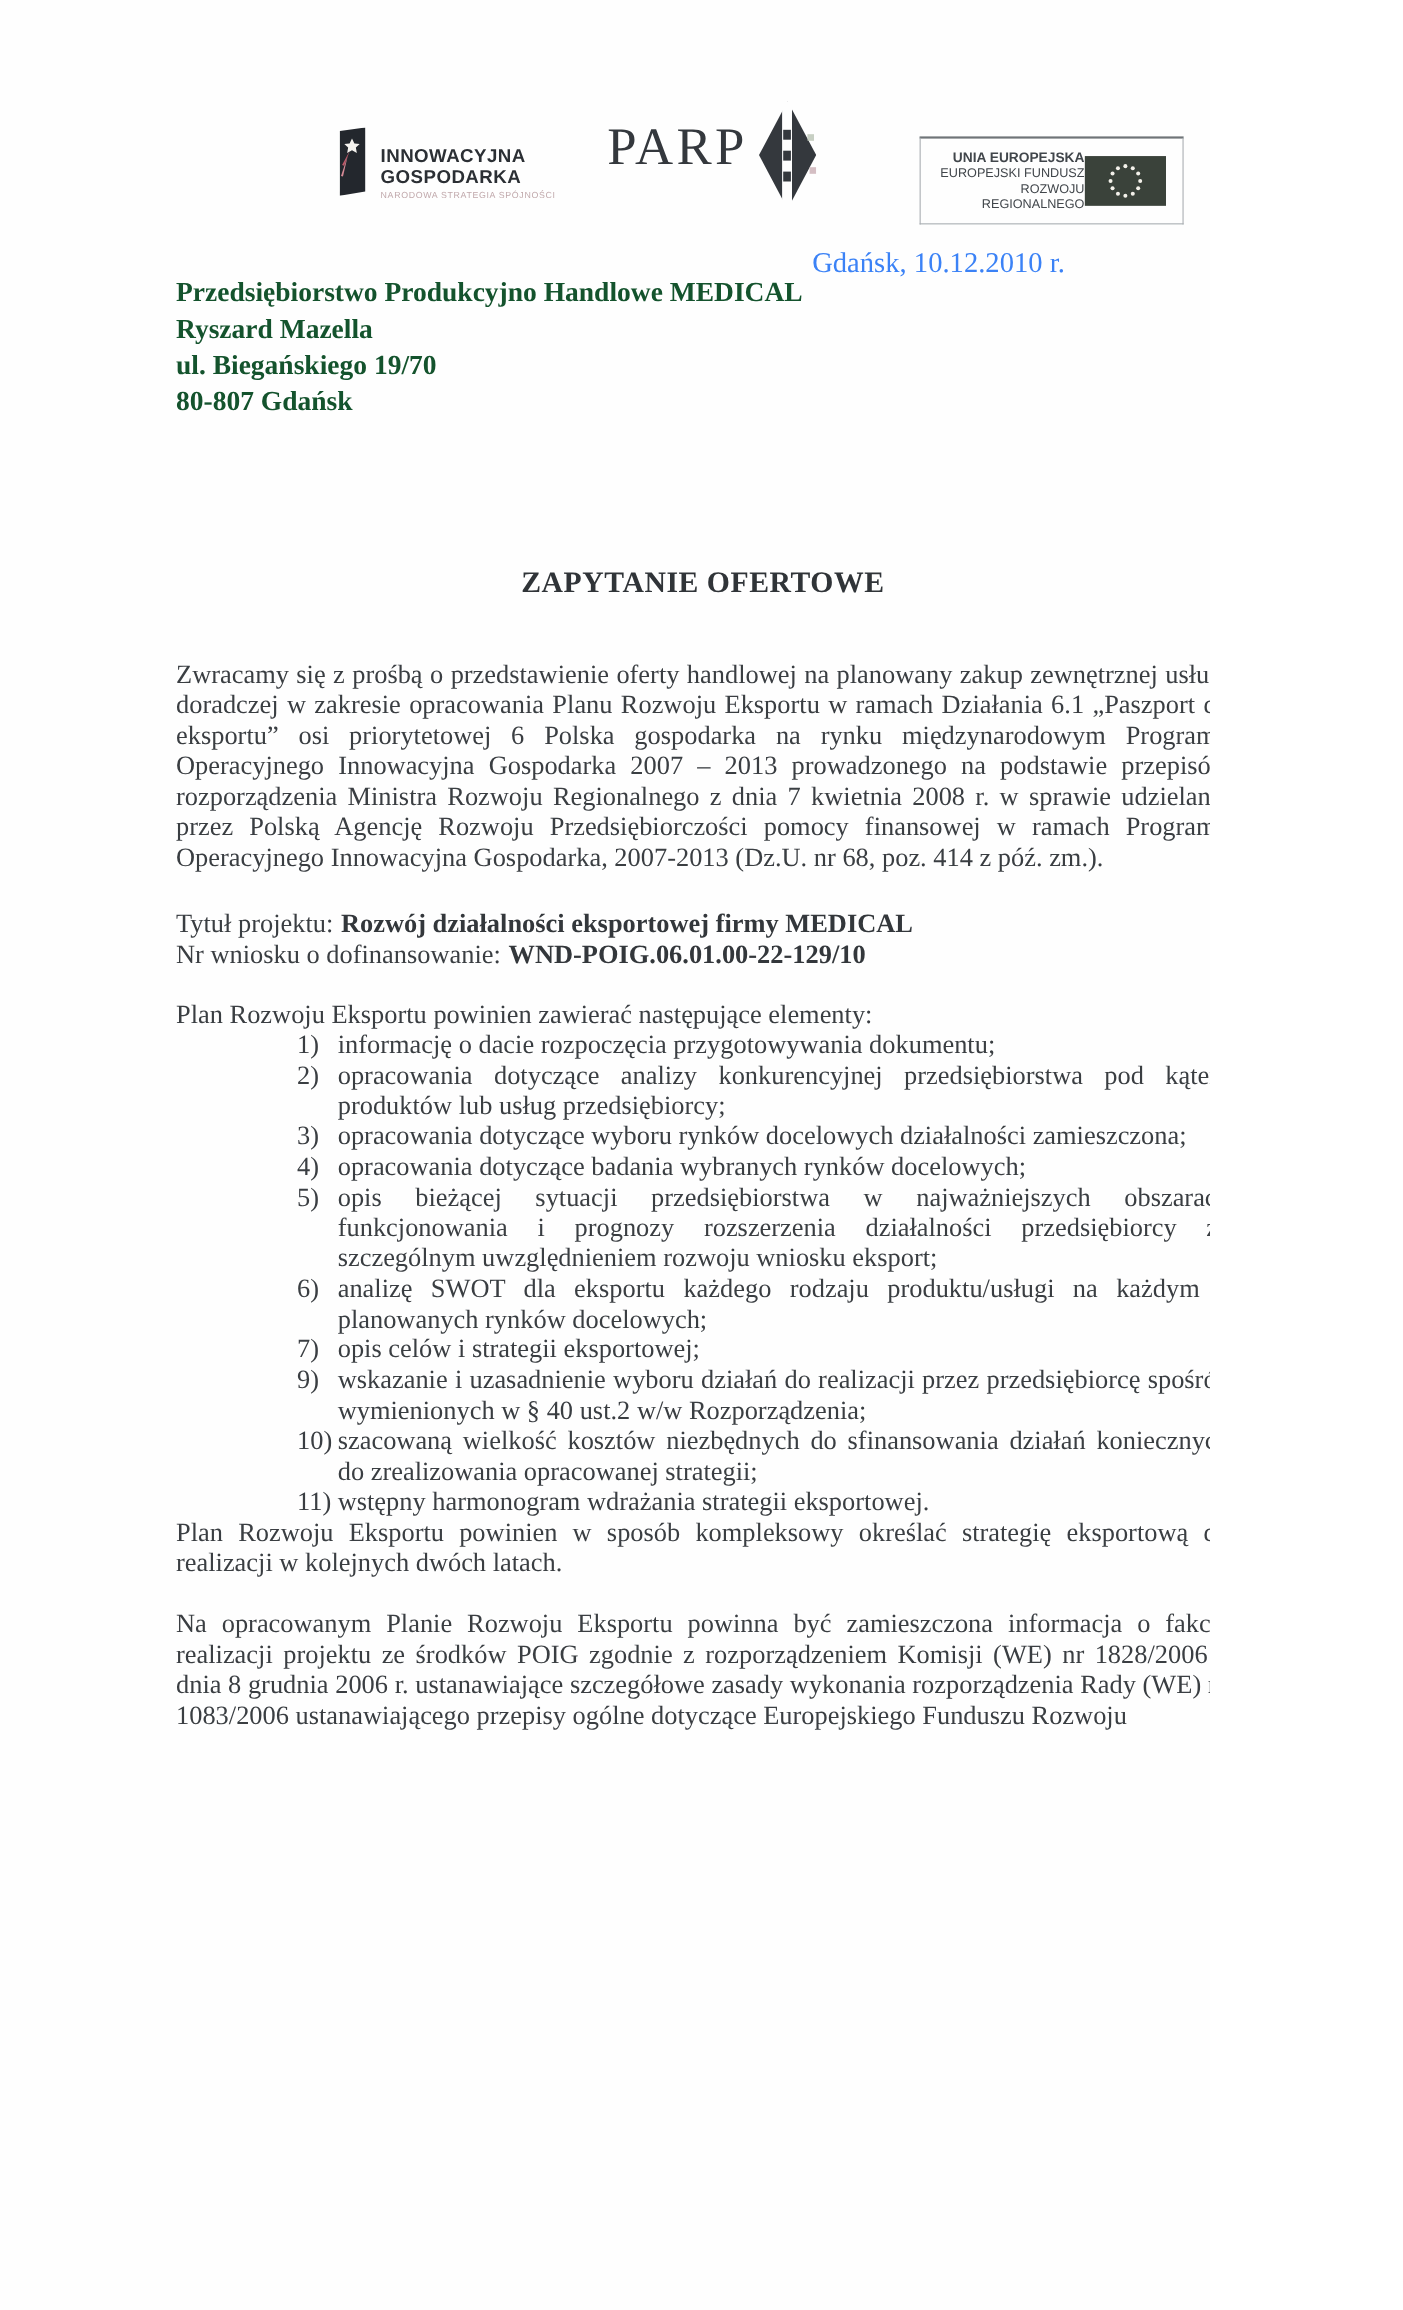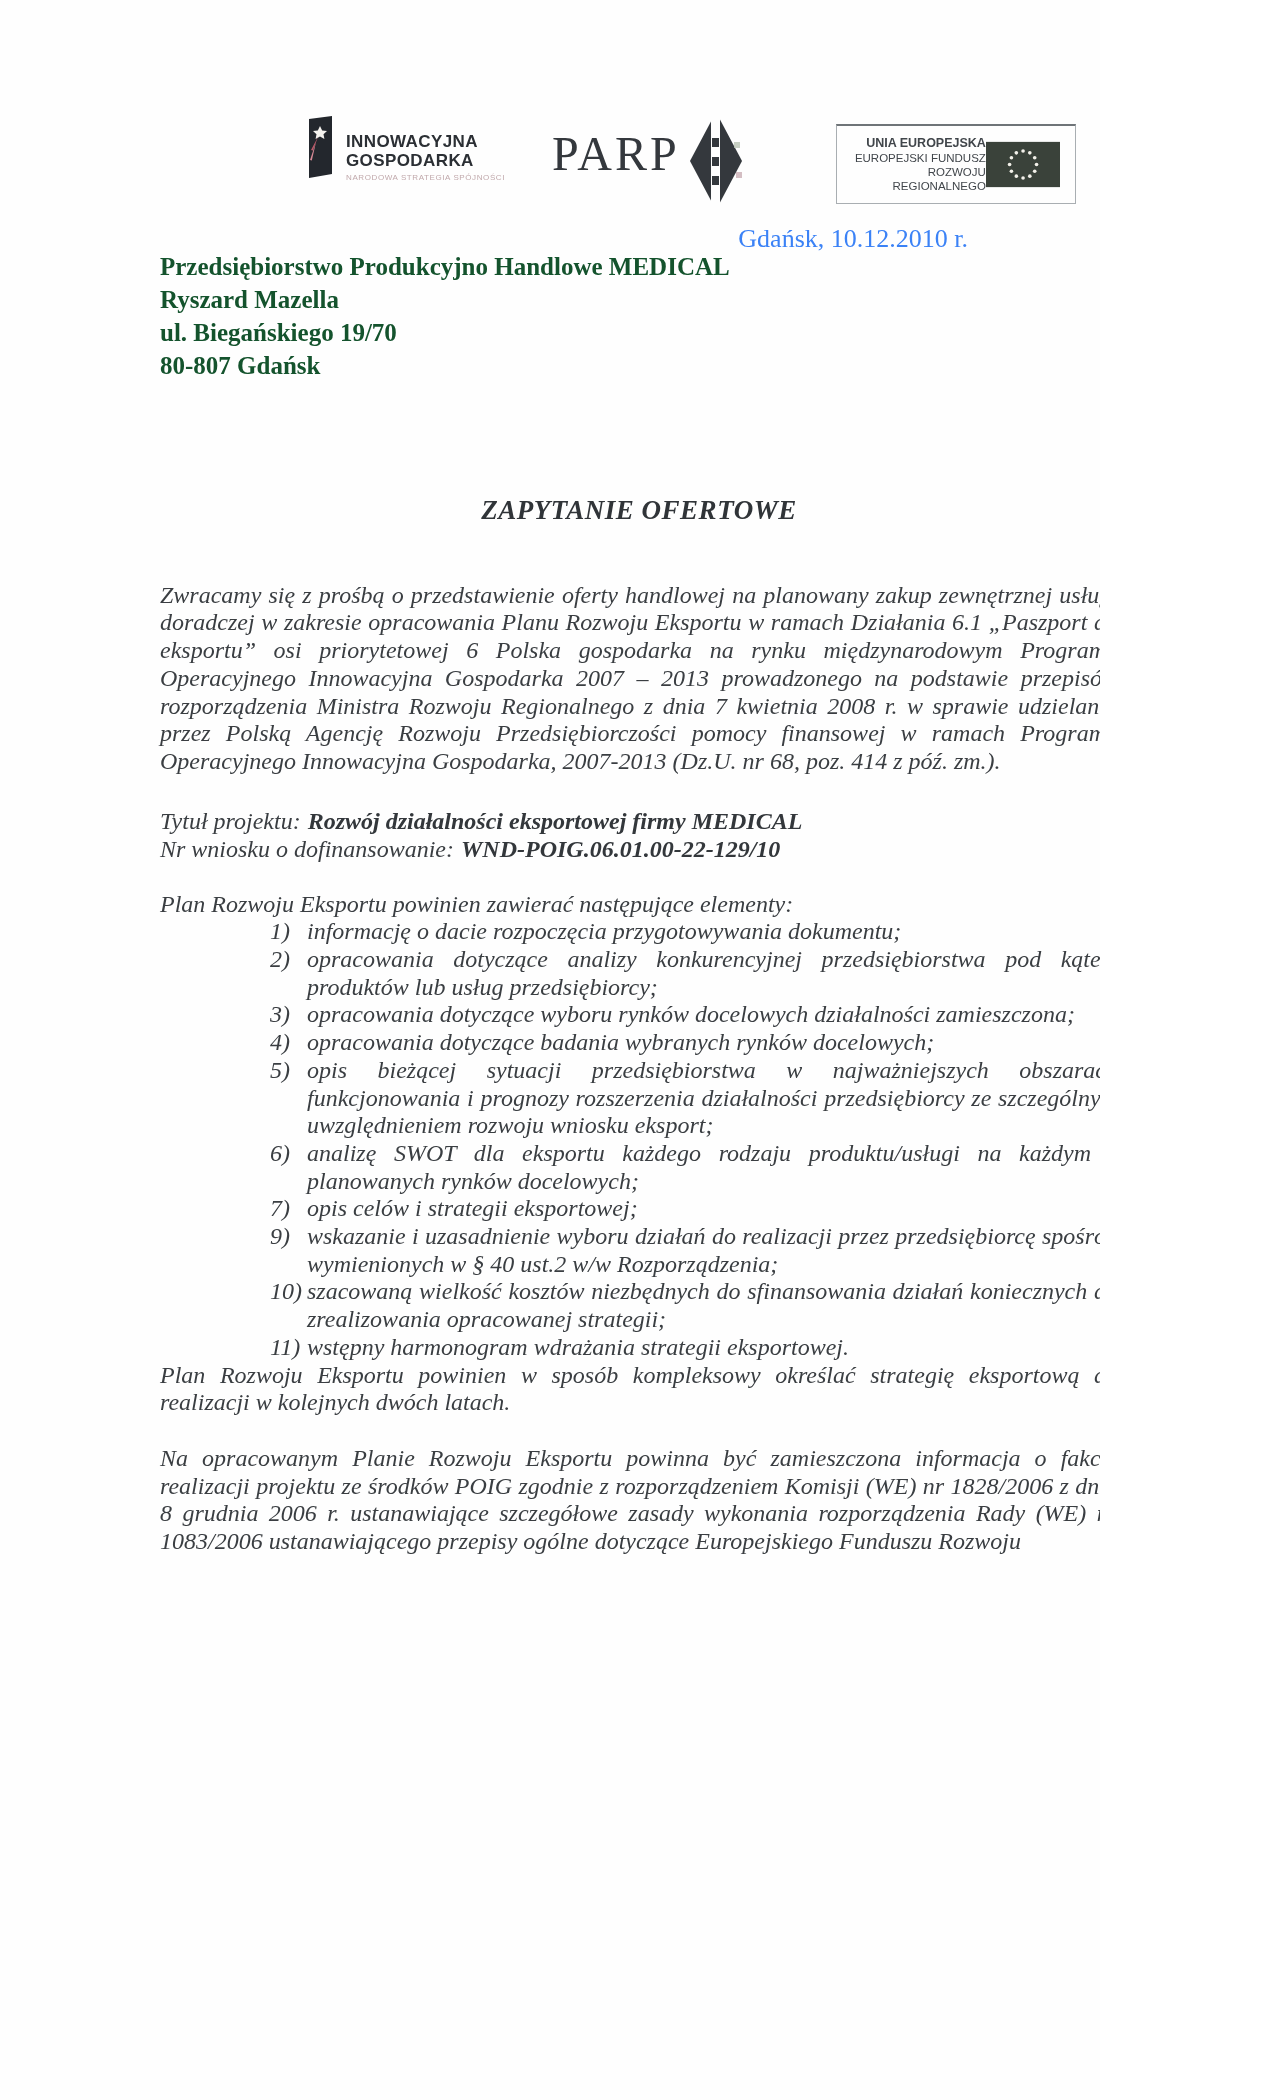--- a/index.html
+++ b/index.html
@@ -10,36 +10,36 @@
     font-family:"Liberation Serif", serif;
     color:#3a3e42;
     overflow:hidden;
   }
   
   .logo-poig{position:absolute;left:306px;top:116px;display:flex;align-items:flex-start;gap:12px;}
   .logo-poig .flag{flex:0 0 auto;}
   .poig-text{font-family:"Liberation Sans",sans-serif;margin-top:16px;}
   .poig-text .big{font-size:17px;font-weight:bold;color:#2b2f34;line-height:19px;letter-spacing:.4px;}
   .poig-text .small{font-size:8px;color:#c0a8ab;letter-spacing:.6px;margin-top:3px;}
-  .logo-parp{position:absolute;left:552px;top:112px;display:flex;align-items:flex-start;gap:10px;}
+  .logo-parp{position:absolute;left:552px;top:92px;display:flex;align-items:flex-start;gap:10px;}
   .parp-text{font-family:"Liberation Serif",serif;font-size:48px;color:#34383d;letter-spacing:3px;margin-top:14px;}
   .eu-box{
     position:absolute;left:836px;top:124px;width:240px;height:80px;
     border:1px solid #a9aeb2;border-top:2px solid #6f7478;
     display:flex;align-items:center;justify-content:flex-end;
     box-sizing:border-box;padding-right:15px;
   }
   .eu-text{font-family:"Liberation Sans",sans-serif;text-align:right;color:#41464b;}
   .eu-text .b1{font-size:12.5px;font-weight:bold;line-height:15px;}
   .eu-text .b2{font-size:11.5px;line-height:14px;}
   
   .date{position:absolute;top:224px;right:132px;font-size:26px;color:#3b82f6;}
   .recipient{position:absolute;left:160px;top:250px;font-weight:bold;font-size:25px;line-height:33px;color:#14532d;}
   
-  .doc{position:absolute;left:160px;top:497px;width:958px;font-size:24px;line-height:27.7px;font-style:italic;}
+  .doc{position:absolute;left:160px;top:516px;width:958px;font-size:24px;line-height:27.7px;}
   .title{text-align:center;font-weight:bold;font-size:27px;letter-spacing:.5px;color:#303438;margin:0;}
   .para{text-align:justify;margin:0;}
   .intro{margin-top:57px;}
   .project{margin-top:31px;line-height:28px;}
   .project .label{margin-right:7px;}
   .project .val{font-weight:bold;color:#33373b;}
   .plan-intro{margin-top:28px;}
   .list{margin:0;}
   .item{padding-left:147px;text-indent:-37px;text-align:justify;}
   .num{display:inline-block;min-width:37px;text-indent:0;}

